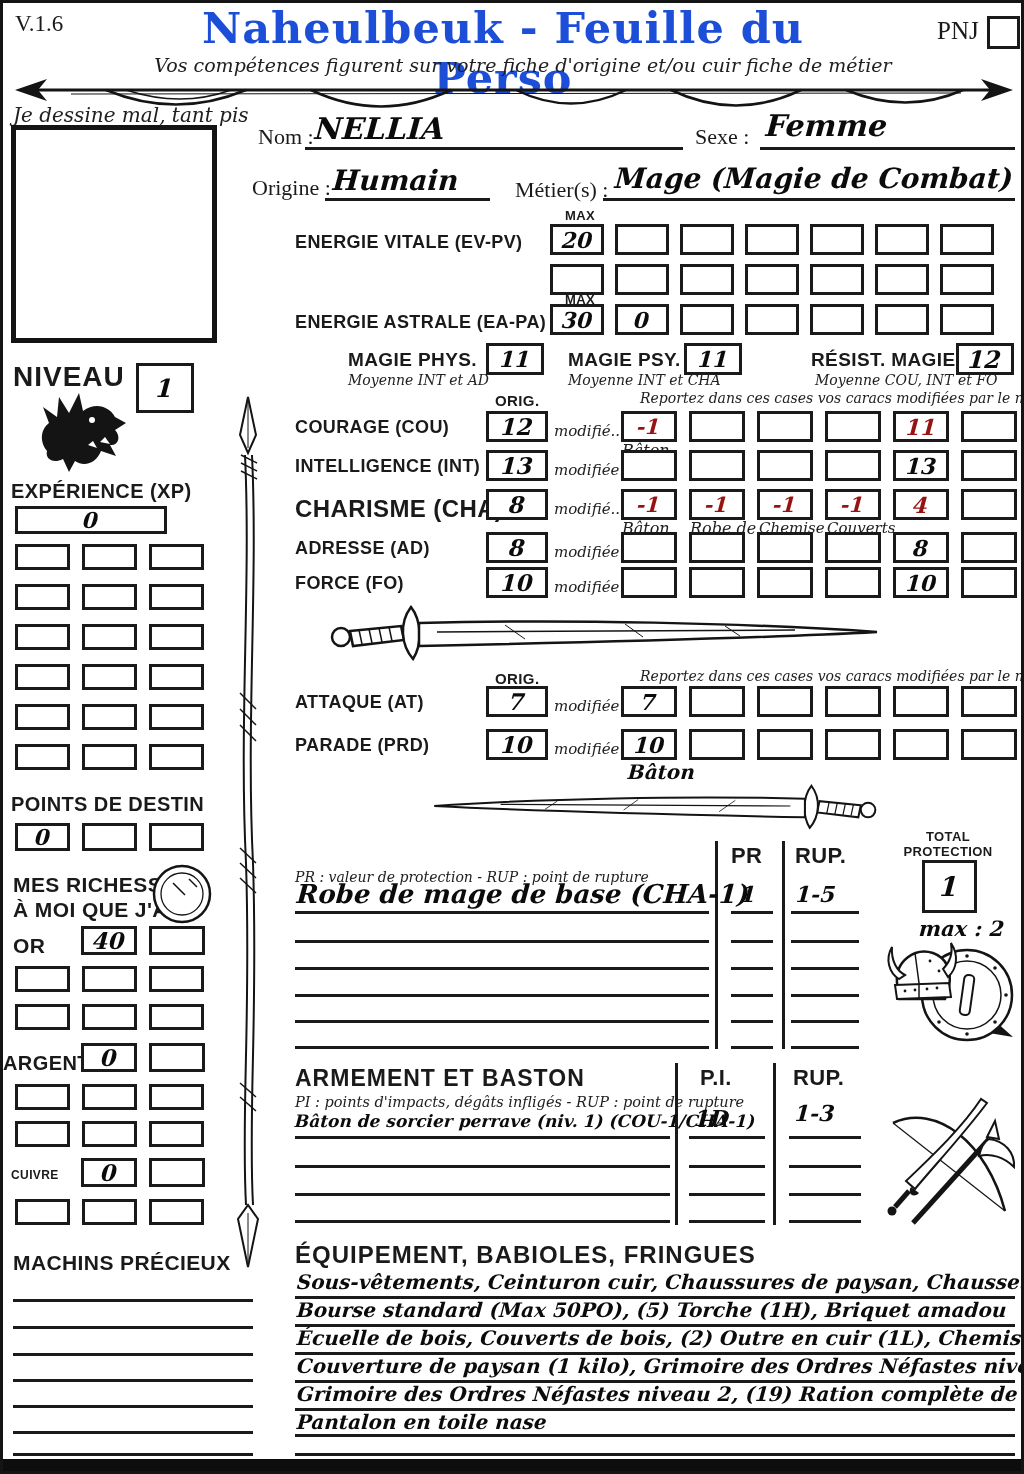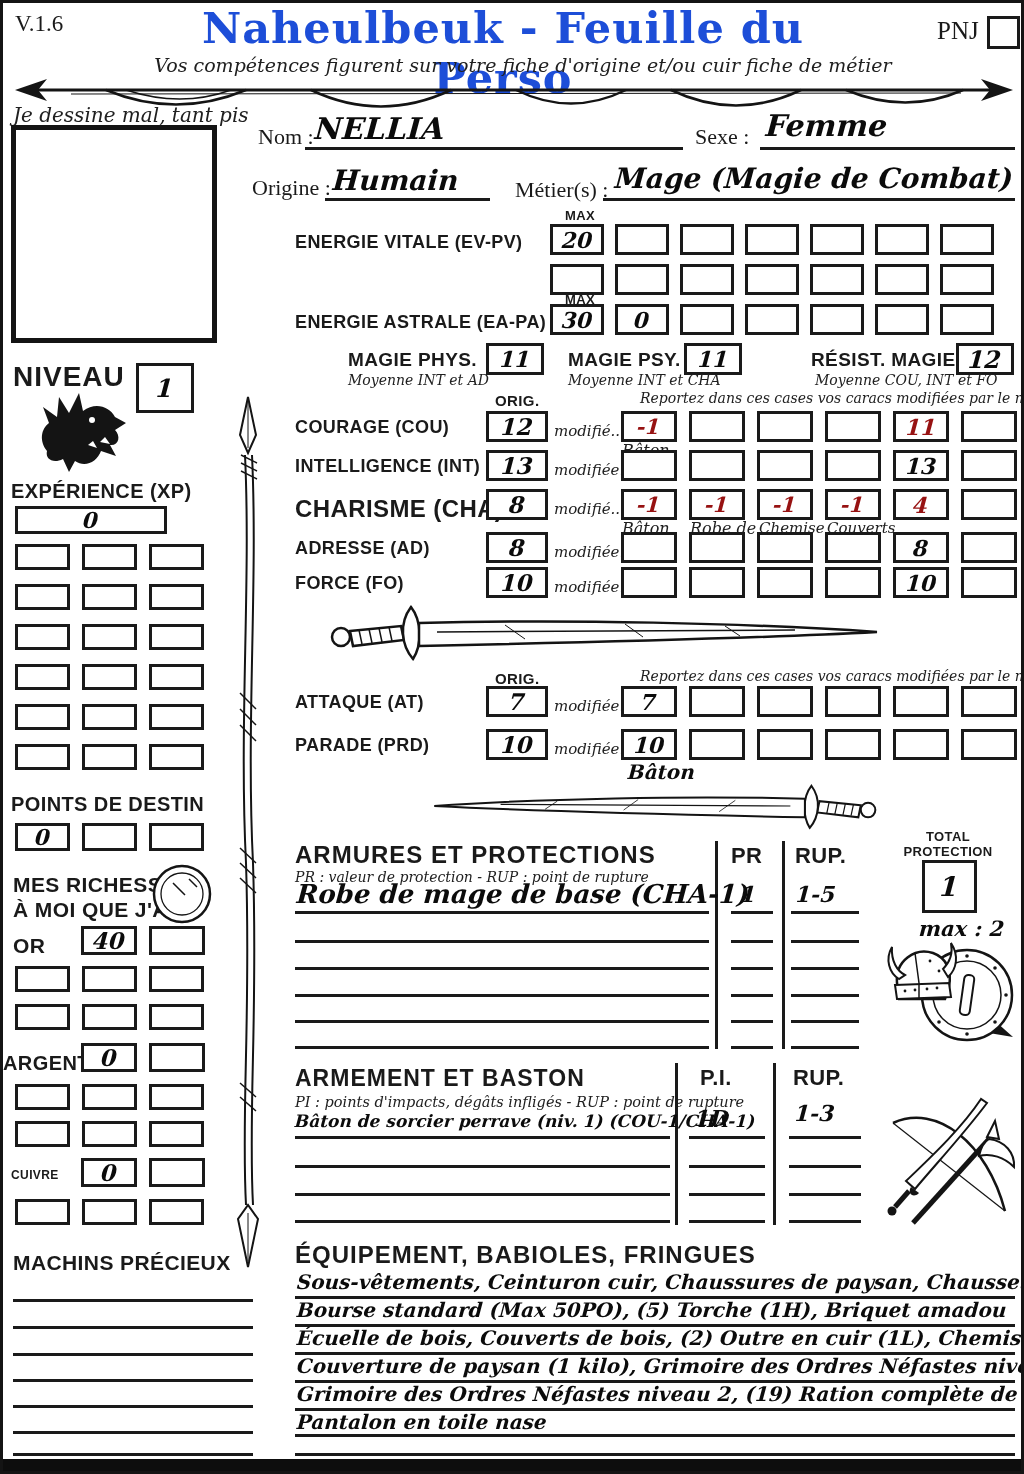--- a/index.html
+++ b/index.html
@@ -272,21 +272,20 @@
   <svg class="a" style="left:428px;top:772px;transform:scaleX(-1);" width="450" height="62" viewBox="0 0 556 62">
     <circle cx="16" cy="36" r="9" fill="#fff" stroke="#141414" stroke-width="2.5"></circle>
     <path d="M25,30 L76,25 L79,39 L28,45 Z" fill="#fff" stroke="#141414" stroke-width="2.5"></path>
     <path d="M34,29 L37,43 M44,28 L47,42 M54,27 L57,41 M64,26 L67,40" stroke="#141414" stroke-width="1.5"></path>
     <path d="M86,6 C74,22 76,44 88,58 C97,44 97,20 86,6 Z" fill="#fff" stroke="#141414" stroke-width="2.5"></path>
     <path d="M94,22 C240,18 420,22 552,31 C420,38 240,42 94,45 Z" fill="#fff" stroke="#141414" stroke-width="2.5"></path>
     <path d="M112,31 L470,29" stroke="#141414" stroke-width="1.5"></path>
     <path d="M180,24 L200,38 M300,23 L318,36 M400,25 L415,35" stroke="#141414" stroke-width="1"></path>
   </svg>
 
-  <div class="blab" style="left:292px;top:838px;font-size:24px;letter-spacing:1px;">ARMURES ET PROTECTIONS</div>
   <div class="ital" style="left:292px;top:866px;font-size:14px;text-align:right;">PR : valeur de protection - RUP : point de rupture</div>
   <div class="vline" style="left:712px;top:838px;height:208px;"></div>
   <div class="vline" style="left:779px;top:838px;height:208px;"></div>
   <div class="blab" style="left:728px;top:840px;font-size:22px;">PR</div>
   <div class="blab" style="left:792px;top:840px;font-size:22px;">RUP.</div>
 
   <div class="hwa" style="left:294px;top:876px;font-size:26px;">Robe de mage de base (CHA-1)</div>
   <div class="hwa" style="left:738px;top:878px;font-size:22px;">1</div>
   <div class="hwa" style="left:793px;top:878px;font-size:22px;">1-5</div>
 

